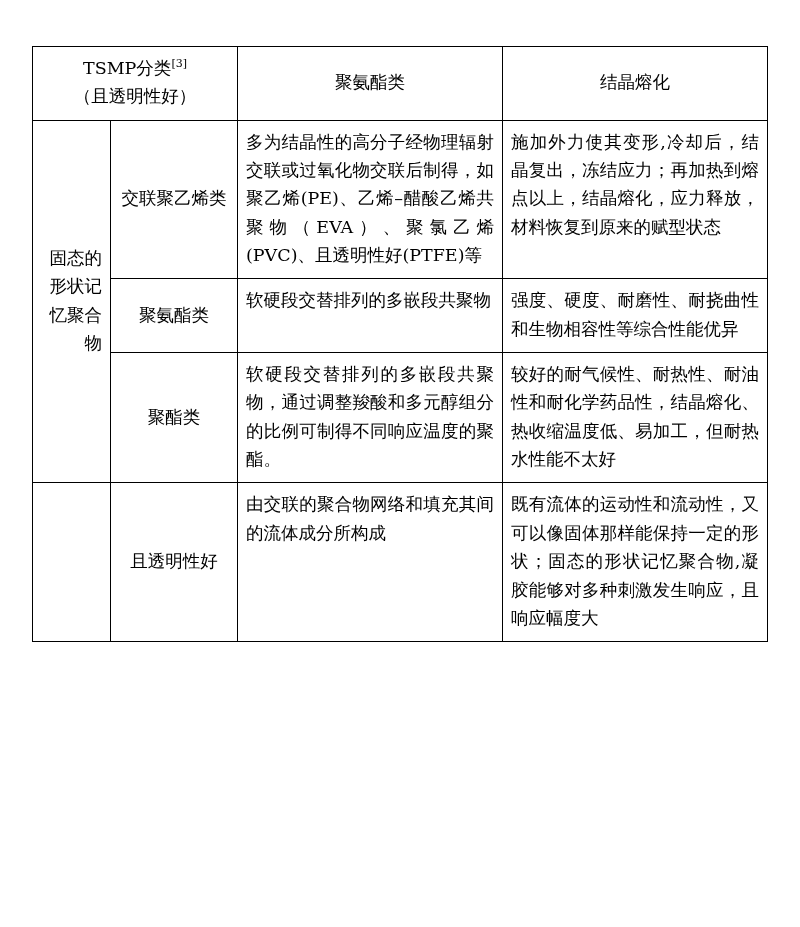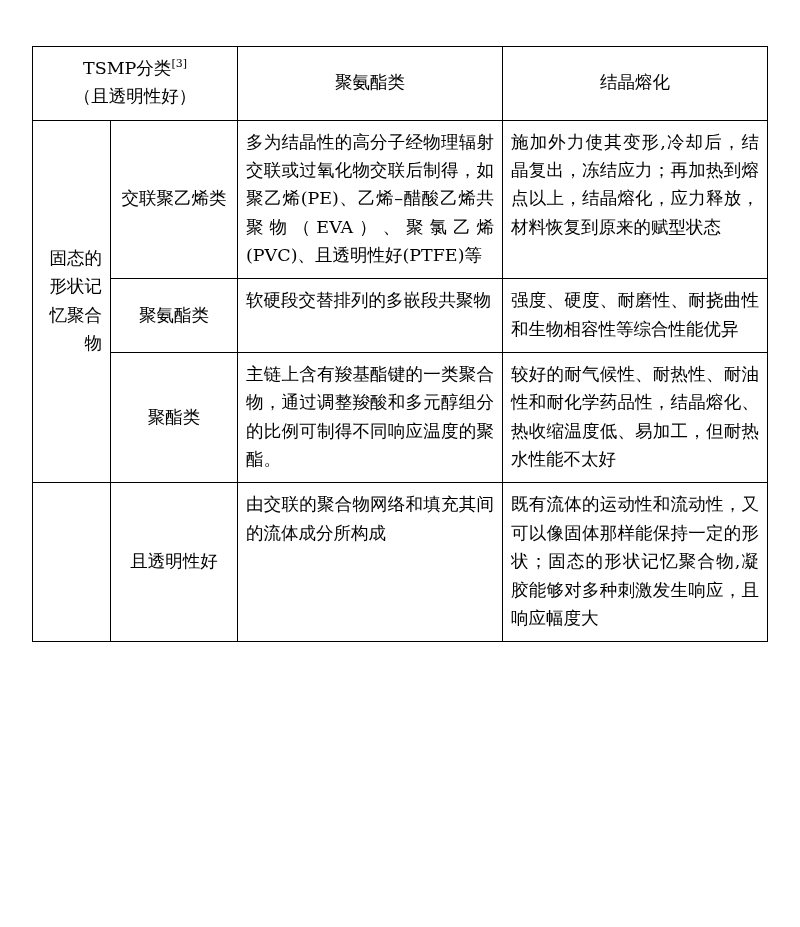--- a/index.html
+++ b/index.html
@@ -111,21 +111,21 @@
         <td class="justify">多为结晶性的高分子经物理辐射交联或过氧化物交联后制得，如聚乙烯(PE)、乙烯–醋酸乙烯共聚物（EVA）、聚氯乙烯(PVC)、且透明性好(PTFE)等</td>
         <td class="justify">施加外力使其变形,冷却后，结晶复出，冻结应力；再加热到熔点以上，结晶熔化，应力释放，材料恢复到原来的赋型状态</td>
       </tr>
       <tr>
         <td class="cell-left-mid">聚氨酯类</td>
         <td class="justify">软硬段交替排列的多嵌段共聚物</td>
         <td class="justify">强度、硬度、耐磨性、耐挠曲性和生物相容性等综合性能优异</td>
       </tr>
       <tr>
         <td class="cell-center-mid">聚酯类</td>
-        <td class="justify">主链上含有羧基酯键的一类聚合物，通过调整羧酸和多元醇组分的比例可制得不同响应温度的聚酯。</td>
+        <td class="justify">软硬段交替排列的多嵌段共聚物，通过调整羧酸和多元醇组分的比例可制得不同响应温度的聚酯。</td>
         <td class="justify">较好的耐气候性、耐热性、耐油性和耐化学药品性，结晶熔化、热收缩温度低、易加工，但耐热水性能不太好</td>
       </tr>
       <tr>
         <td></td>
         <td class="cell-center-mid">且透明性好</td>
         <td class="justify">由交联的聚合物网络和填充其间的流体成分所构成</td>
         <td class="justify">既有流体的运动性和流动性，又可以像固体那样能保持一定的形状；固态的形状记忆聚合物,凝胶能够对多种刺激发生响应，且响应幅度大</td>
       </tr>
     </tbody>
   </table>

